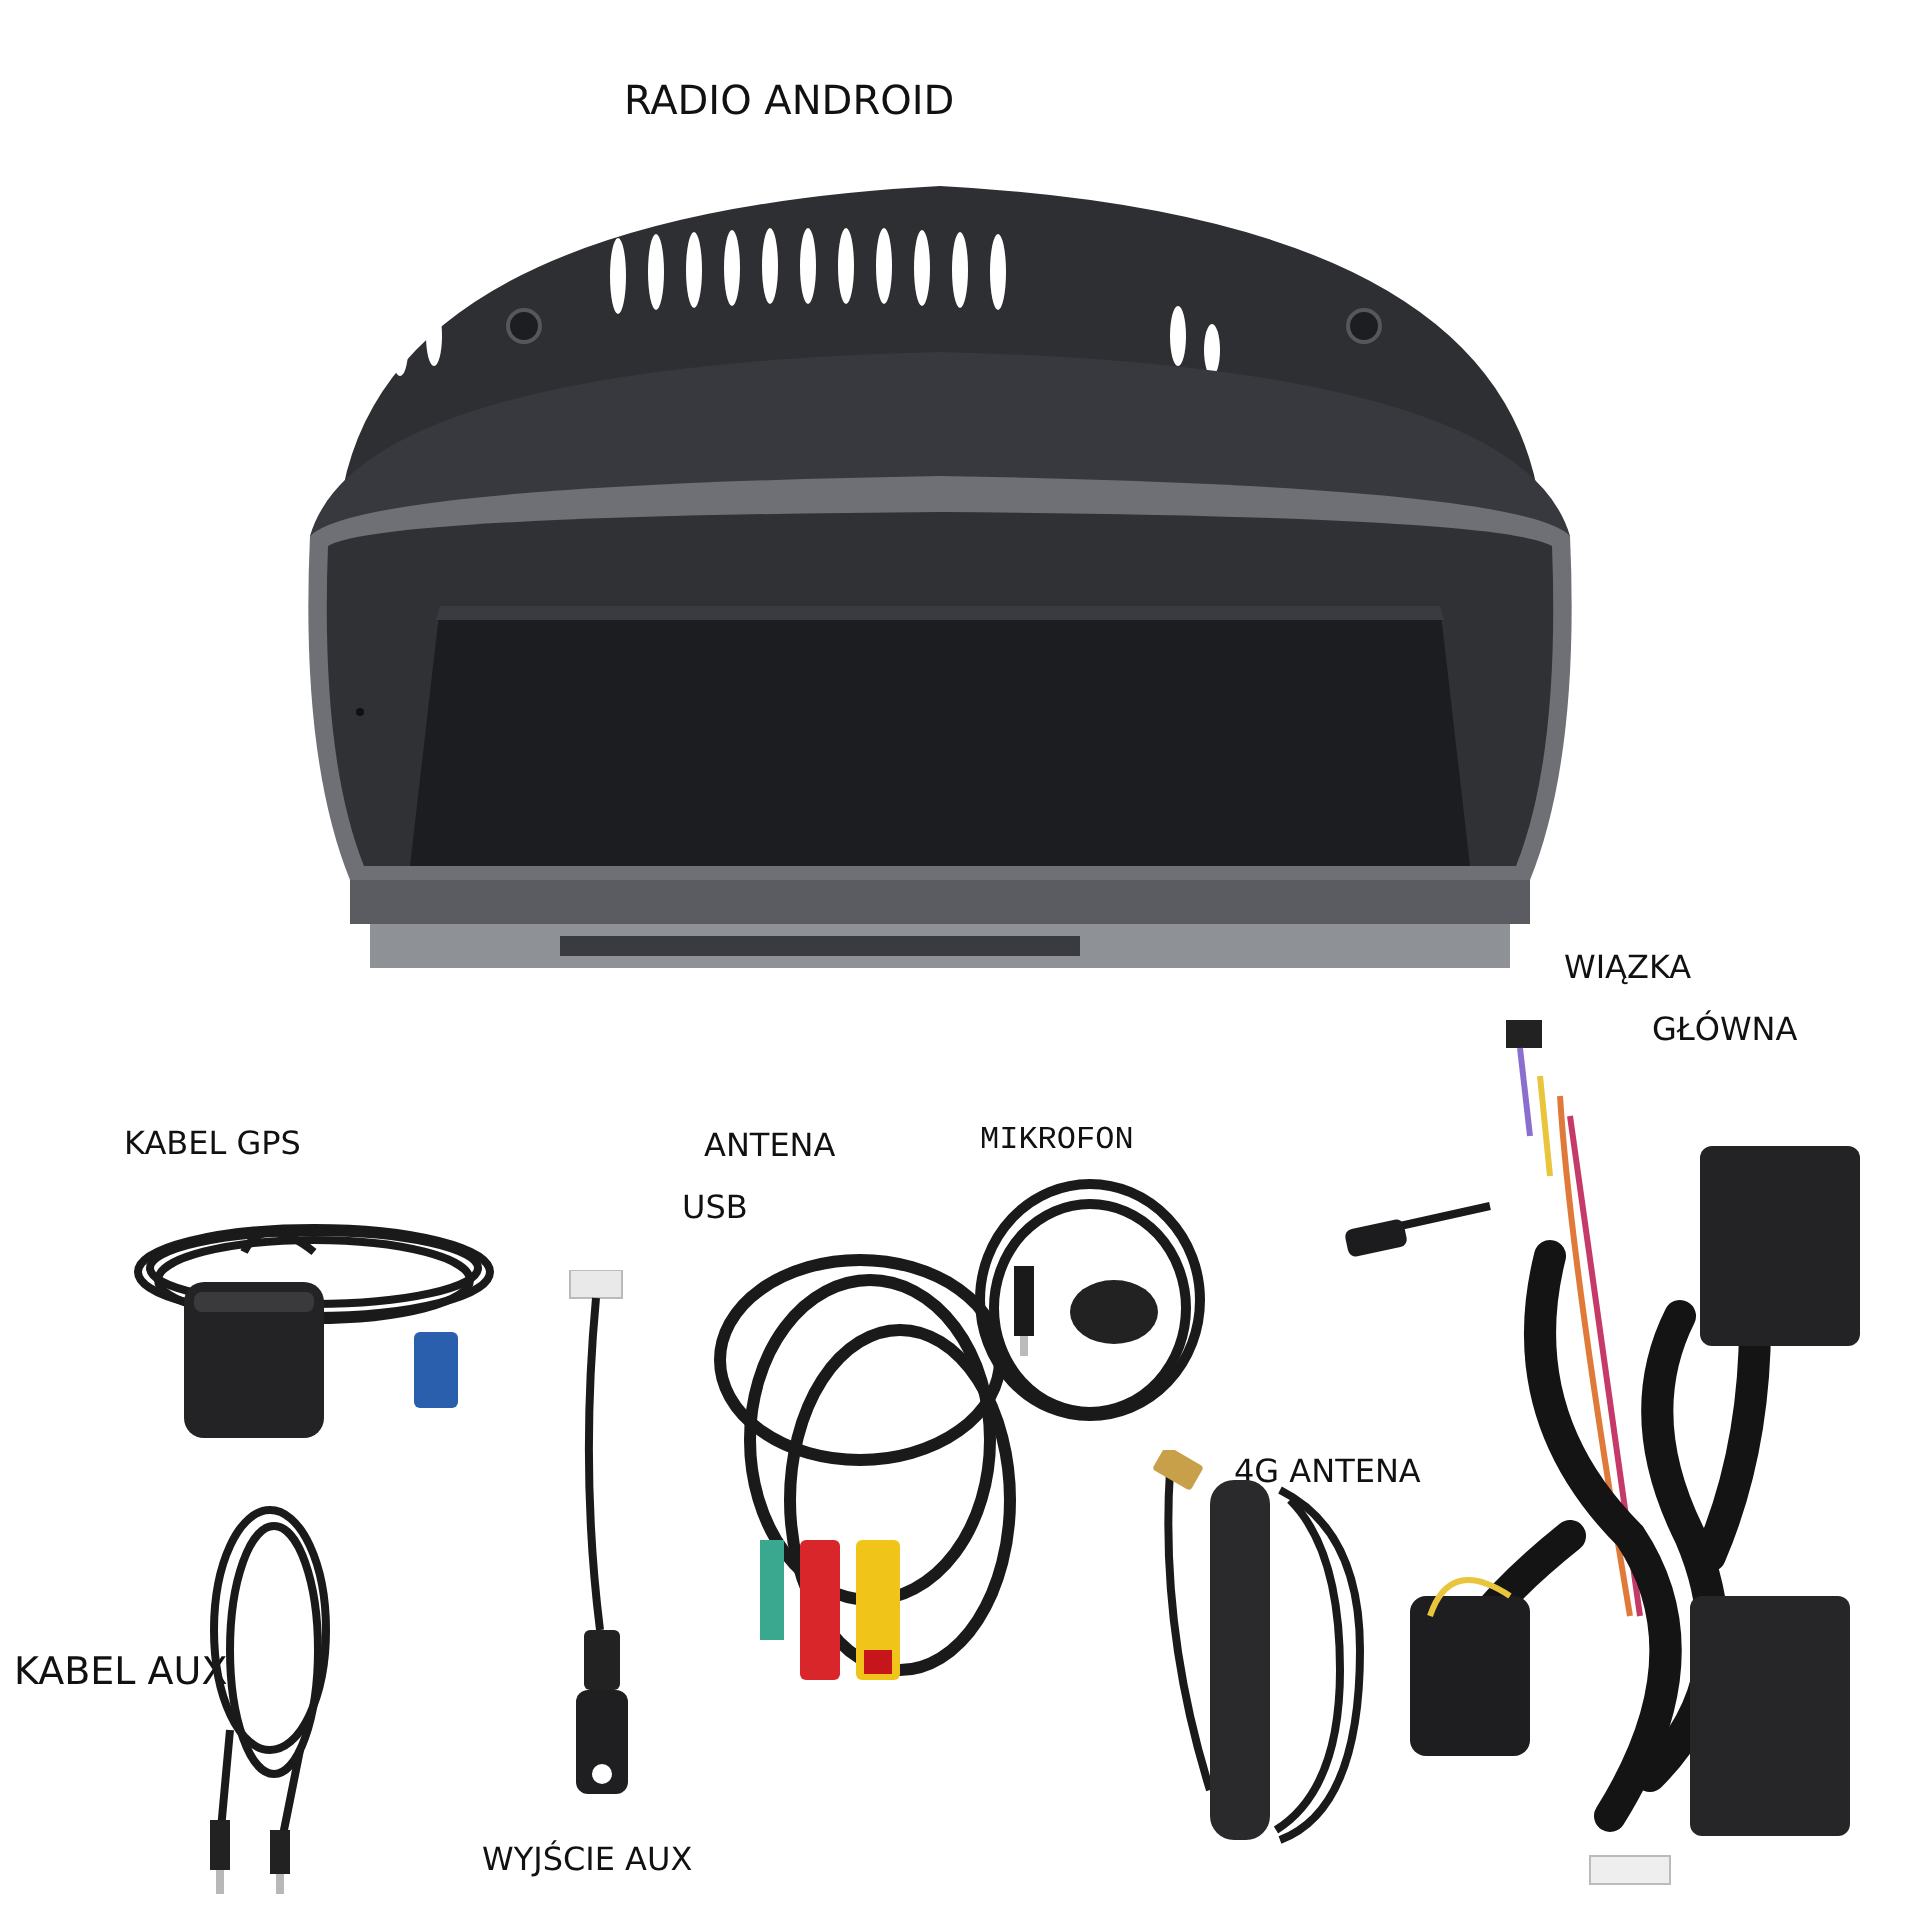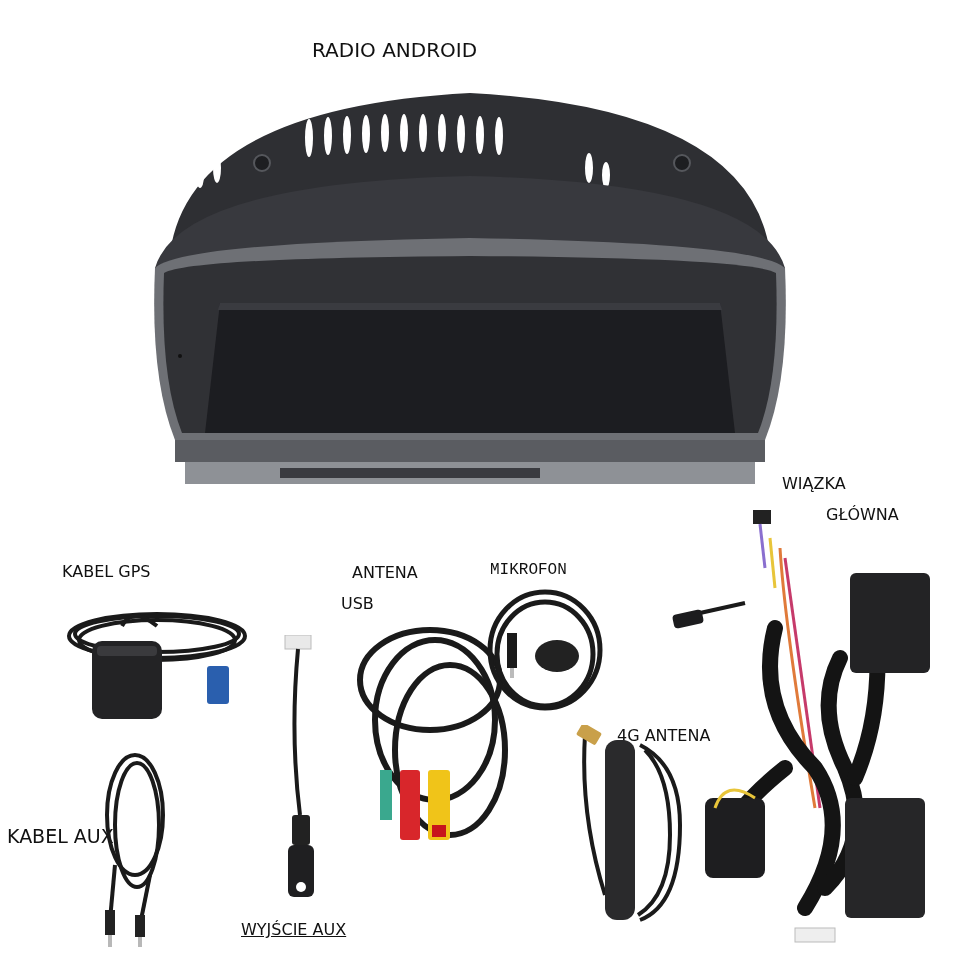--- a/index.html
+++ b/index.html
@@ -63,21 +63,21 @@
 
 <div class="label lbl" style="left:490px; top:561px;font-family:Liberation Mono, monospace;">MIKROFON</div>
 
 <div class="label lbl" style="left:782px; top:474px;">WIĄZKA</div>
 <div class="label lbl" style="left:826px; top:505px;">GŁÓWNA</div>
 
 <div class="label lbl" style="left:617px; top:704px;margin-top:22px;">4G ANTENA</div>
 
 <div class="label lbl-sm" style="left:7px; top:825px;">KABEL AUX</div>
 
-<div class="label lbl" style="left:241px; top:920px;text-decoration:underline;">WYJŚCIE AUX</div>
+<div class="label lbl" style="left:241px; top:920px;">WYJŚCIE AUX</div>
 
 <div class="item" style="left:62px; top:596px;">
   <svg width="190" height="130" viewBox="0 0 190 130">
     <g fill="none" stroke="#1a1a1a" stroke-width="4">
       <ellipse cx="95" cy="40" rx="88" ry="22"></ellipse>
       <ellipse cx="95" cy="38" rx="82" ry="18"></ellipse>
       <ellipse cx="95" cy="44" rx="78" ry="20"></ellipse>
       <path d="M95 30 Q70 10 60 30"></path>
     </g>
     <rect x="30" y="45" width="70" height="78" rx="10" fill="#232325"></rect>

